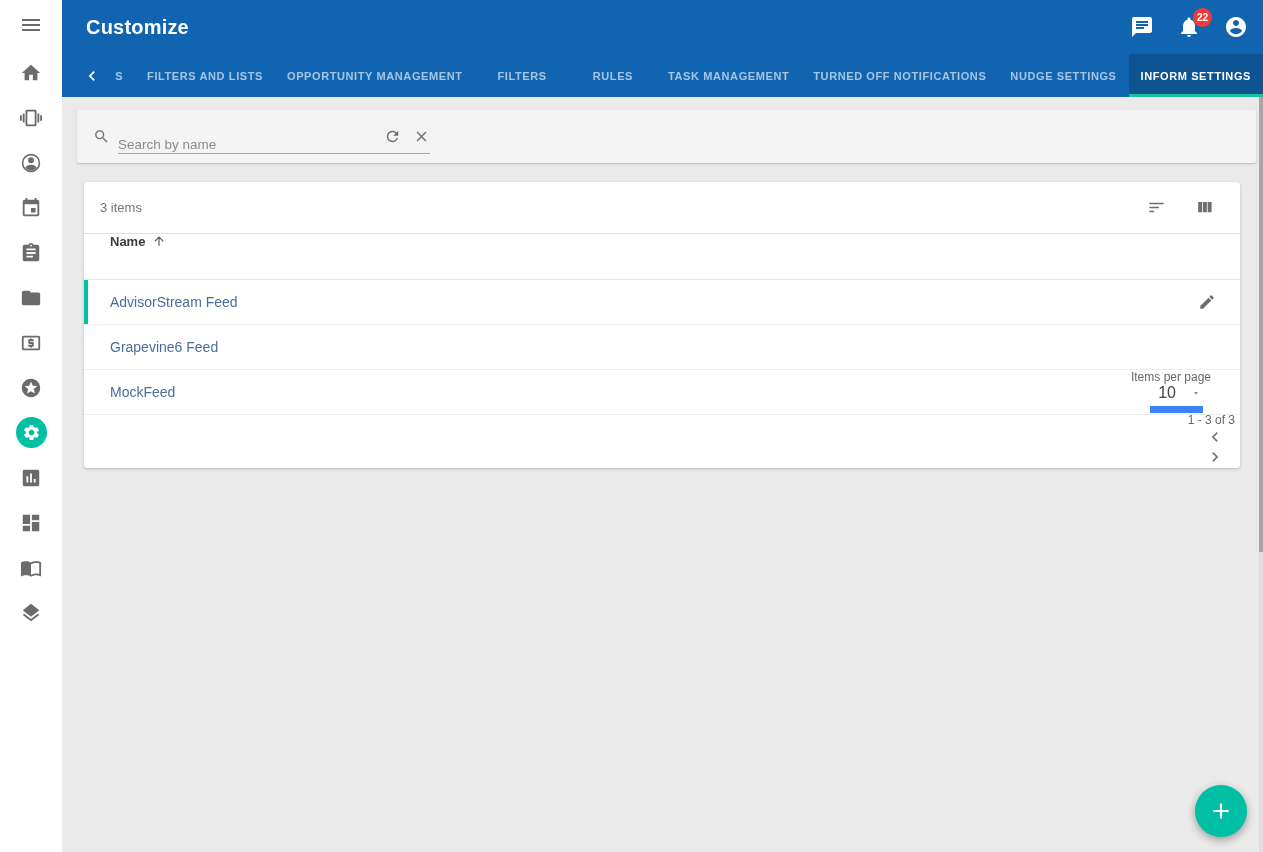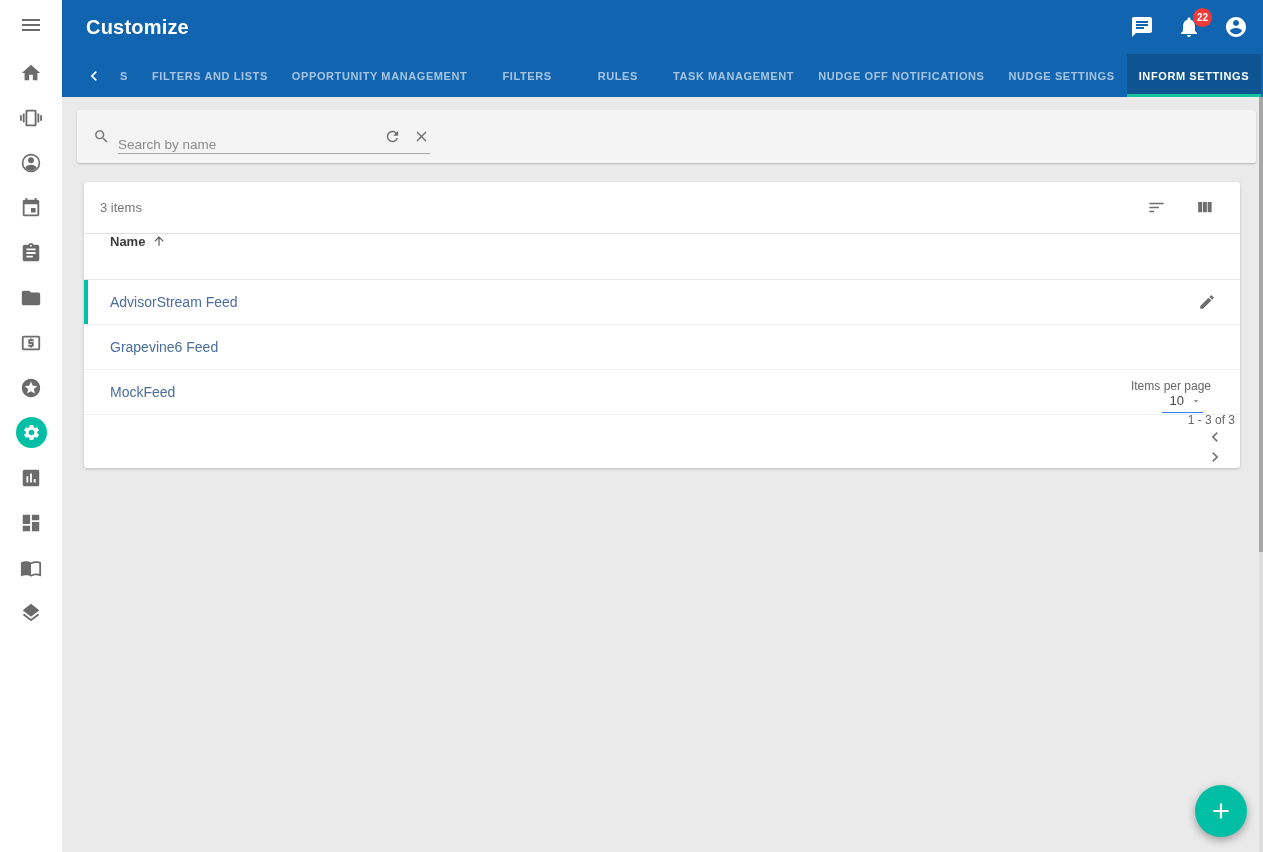--- a/index.html
+++ b/index.html
@@ -126,23 +126,23 @@
   }
   .row.selected .edit-btn { display:block; }
   .edit-btn svg { width:18px; height:18px; }
 
   .pagination {
     height:52px; display:flex; align-items:flex-end; justify-content:flex-end;
     padding-right:5px; color:#666; font-size:12px;flex-direction:column;
   }
   .ipp-label { margin-right:24px; }
   .page-size {
-    display:flex; align-items:center; gap:7px;
-    border-bottom:1px solid #3b82f6; padding:0 2px 4px 8px;
-    font-size:13px; color:#444; margin-right:32px; cursor:pointer;
+    display:flex; align-items:center; gap:15px;
+    border-bottom:7px solid #3b82f6; padding:0 2px 4px 8px;
+    font-size:16px; color:#444; margin-right:32px; cursor:pointer;
     background:none; border-top:none; border-left:none; border-right:none; font-family:inherit;
   }
   .page-size svg { width:10px; height:10px; color:#666; }
   .range-label { }
   .page-btn {
     width:40px; height:40px; border-radius:50%; background:none; border:none;
     display:flex; align-items:center; justify-content:center; color:#757575; cursor:pointer;
   }
   .page-btn svg { width:20px; height:20px; }
 
@@ -294,21 +294,21 @@
             <path d="M15.41 7.41L14 6l-6 6 6 6 1.41-1.41L10.83 12z"></path>
           </svg>
         </span>
     </button>
     <button class="tab">S</button>
     <button class="tab">FILTERS AND LISTS</button>
     <button class="tab">OPPORTUNITY MANAGEMENT</button>
     <button class="tab sp">FILTERS</button>
     <button class="tab sp">RULES</button>
     <button class="tab">TASK MANAGEMENT</button>
-    <button class="tab">NUDGE OFF NOTIFICATIONS</button>
+    <button class="tab">TURNED OFF NOTIFICATIONS</button>
     <button class="tab">NUDGE SETTINGS</button>
     <button class="tab active">INFORM SETTINGS</button>
   </div>
 </header>
 
 <div class="search-panel">
   <span class="search-glyph">
       <svg viewBox="0 0 24 24" fill="currentColor" width="17" height="17">
         <path d="M15.5 14h-.79l-.28-.27C15.41 12.59 16 11.11 16 9.5 16 5.91 13.09 3 9.5 3S3 5.91 3 9.5 5.91 16 9.5 16c1.61 0 3.09-.59 4.23-1.57l.27.28v.79l5 4.99L20.49 19l-4.99-5zm-6 0C7.01 14 5 11.99 5 9.5S7.01 5 9.5 5 14 7.01 14 9.5 11.99 14 9.5 14z"></path>
       </svg>

